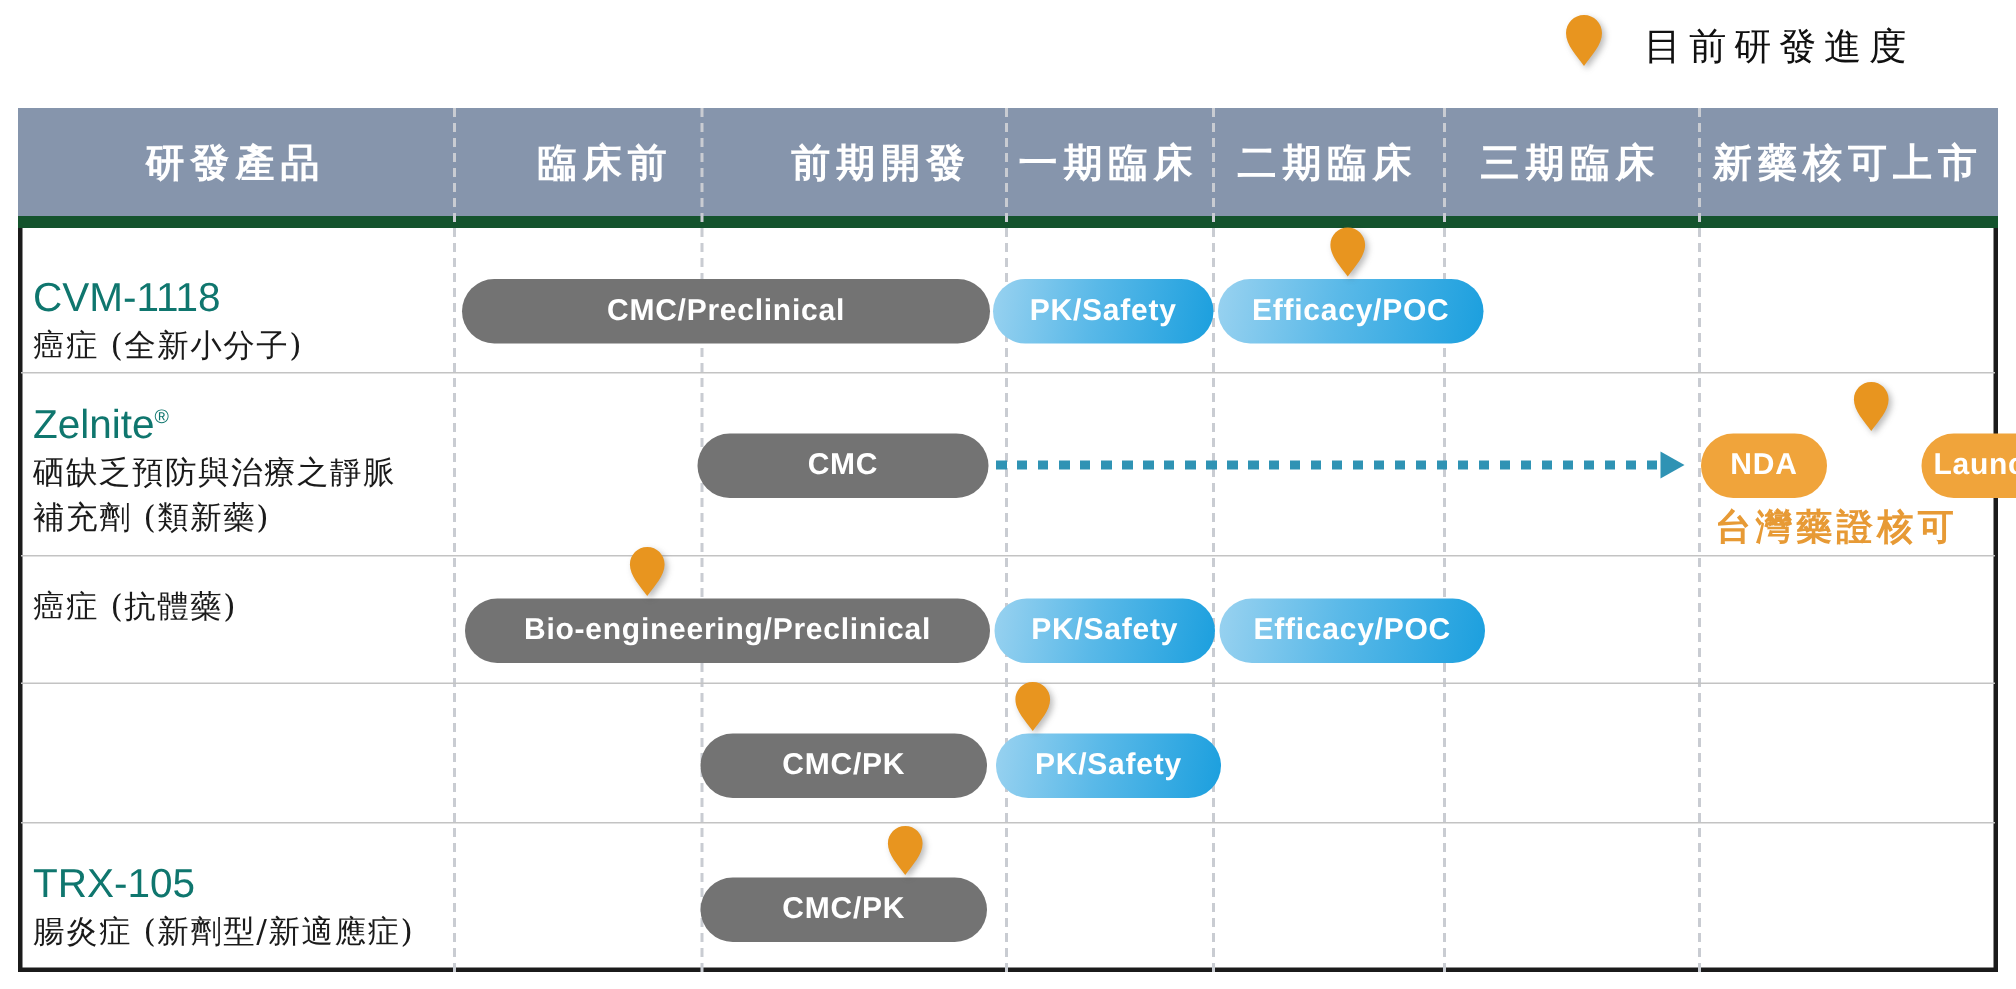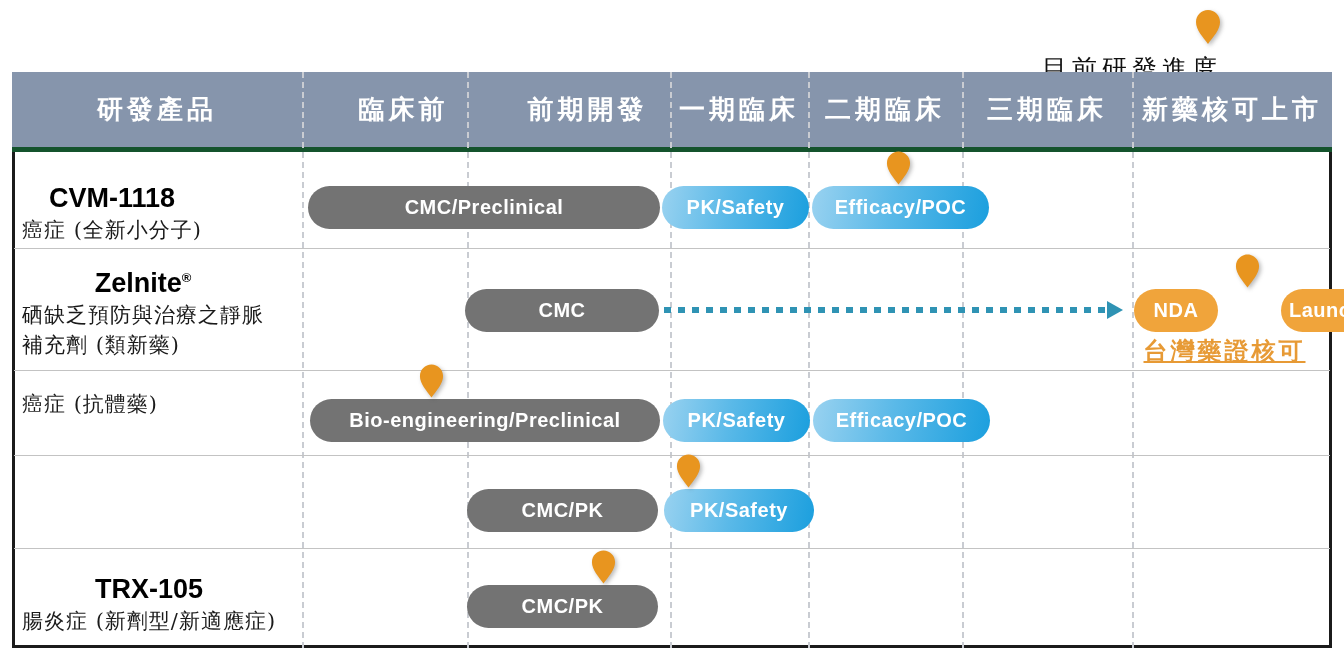--- a/index.html
+++ b/index.html
@@ -1,37 +1,37 @@
 <!DOCTYPE html>
 <html><head>
 <meta charset="utf-8">
 <style>
   * { margin:0; padding:0; box-sizing:border-box; }
   body { background:#ffffff; font-family:"Liberation Sans", sans-serif; }
   #canvas { position:relative; width:1344px; height:659px; background:#ffffff; overflow:hidden; }
 
   
-  #legend { position:absolute; left:1042px; top:8px; display:flex; align-items:flex-end; gap:0;flex-direction:column; }
+  #legend { position:absolute; left:1042px; top:8px; display:flex; align-items:flex-start; gap:26px; }
   .legend-label { font-family:"DejaVu Serif", serif; font-size:25px; color:#111; letter-spacing:5px; padding-top:6px; }
 
   
   #table-frame { position:absolute; left:12px; top:72px; width:1320px; height:576px;
                  border:3px solid #1b1b1b; background:#fff; }
   #header-row { position:absolute; left:12px; top:72px; width:1320px; height:80px;
-                display:flex; background:#8695AC; border-bottom:5px solid #14532d; }
+                display:flex; background:#8695AC; border-bottom:8px solid #14532d; }
   .hcell { display:flex; align-items:center; justify-content:center;
            color:#fff; font-weight:bold; font-size:26px; letter-spacing:4px; }
 
   .vdivider { position:absolute; top:72px; height:576px; width:0;
               border-left:2px dashed #C9CCD2; }
   .rowsep { position:absolute; height:1px; background:#C3C3C3; left:14px; width:1316px; }
 
   
   .prod-block { position:absolute; left:22px; }
-  .prod-name { font-size:27px; font-weight:bold; color:#000000; font-family:"Liberation Sans", sans-serif;text-align:center; }
+  .prod-name { font-size:27px; font-weight:normal; color:#0f766e; font-family:"Liberation Sans", sans-serif; }
   .prod-name sup { font-size:13px; }
   .prod-desc { font-size:21px; color:#1a1a1a; font-family:"DejaVu Serif", serif; letter-spacing:1px; line-height:1.3; margin-top:3px; }
 
   
   .pill { position:absolute; height:43px; border-radius:22px; color:#fff; font-weight:bold;
           font-size:20px; display:flex; align-items:center; justify-content:center;
           font-family:"Liberation Sans", sans-serif; letter-spacing:0.5px; }
   .pill.dark   { background:#737373; }
   .pill.blue   { background:linear-gradient(100deg, #99D2F0 0%, #5AB9E8 45%, #1B9FDE 100%); }
   .pill.orange { background:#F0A43B; }
@@ -105,21 +105,21 @@
       <div class="dotline" style="left: 664px; width: 443px; top: 307px;"></div>
       <div class="arrowhead" style="left: 1107px; top: 301px;"></div>
       <div class="pill dark" style="left: 465px; width: 194px; top: 289px; height: 43px;">CMC</div>
       <div class="pill orange" style="left: 1134px; width: 84px; top: 289px; height: 43px;">NDA</div>
       <div class="pill orange" style="left: 1281px; width: 90px; top: 289px; height: 43px;">Launch</div>
       <div class="pin" style="left: 1233.5px; top: 253px;">
         <svg width="27" height="36" viewBox="0 0 28 36">
           <path d="M14 35 C9 28 2 21 2 13 C2 6.4 7.4 1 14 1 C20.6 1 26 6.4 26 13 C26 21 19 28 14 35 Z" fill="#E8951F"></path>
         </svg>
       </div>
-      <div class="note-text" style="left: 1124px; width: 201px; top: 335px; text-decoration: underline;">台灣藥證核可</div>
+      <div class="note-text" style="left: 1124px; width: 201px; top: 335px;">台灣藥證核可</div>
       <div class="prod-block" style="top: 388px;">
         <div class="prod-desc">癌症 (抗體藥)</div>
       </div>
       <div class="pill dark" style="left: 310px; width: 350px; top: 399px; height: 43px;">Bio-engineering/Preclinical</div>
       <div class="pill blue" style="left: 663px; width: 147px; top: 399px; height: 43px;">PK/Safety</div>
       <div class="pill blue" style="left: 813px; width: 177px; top: 399px; height: 43px;">Efficacy/POC</div>
       <div class="pin" style="left: 417.5px; top: 363px;">
         <svg width="27" height="36" viewBox="0 0 28 36">
           <path d="M14 35 C9 28 2 21 2 13 C2 6.4 7.4 1 14 1 C20.6 1 26 6.4 26 13 C26 21 19 28 14 35 Z" fill="#E8951F"></path>
         </svg>

